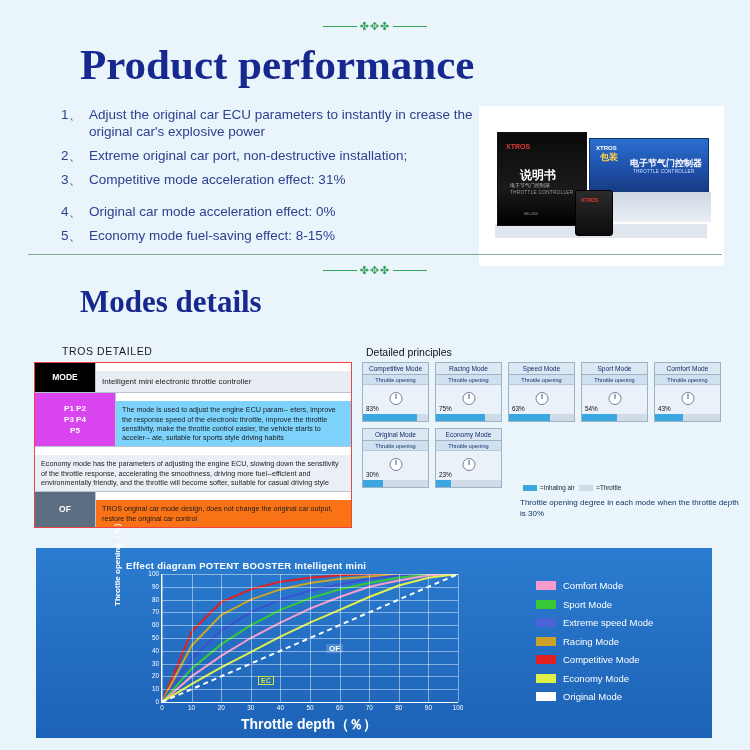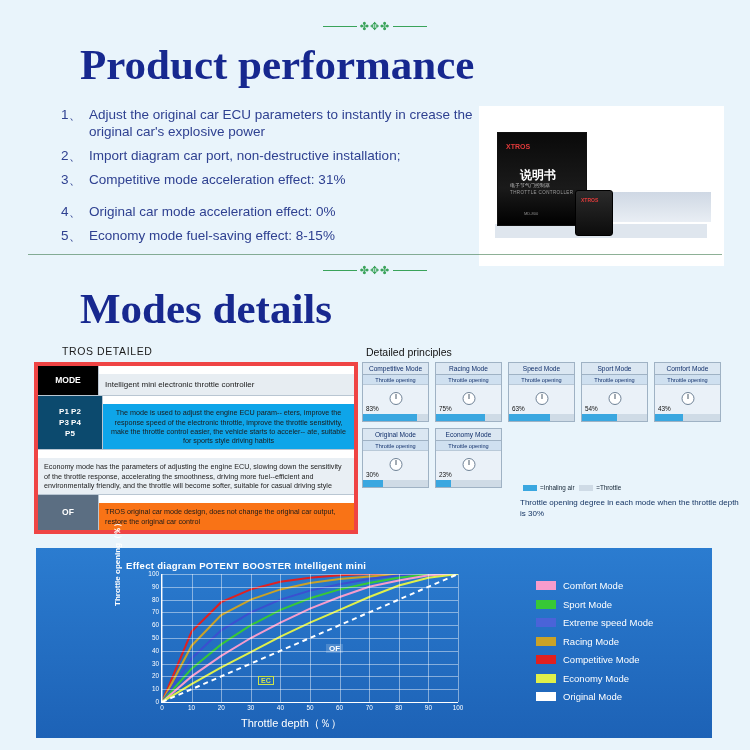--- a/index.html
+++ b/index.html
@@ -83,44 +83,44 @@
     border-radius:3px;border:1px solid #000;
   }
   .ph-small .sm1{position:absolute;left:5px;top:6px;color:#e23a3a;font-size:5px;font-weight:bold;}
   .ph-base{position:absolute;left:16px;top:118px;width:212px;height:14px;background:#dfe6ee;}
 
   
   .hr{position:absolute;left:28px;width:694px;height:1px;background:#2f6f3f;opacity:.55;}
 
   
   #sec2{position:absolute;left:0;top:262px;width:750px;}
-  #sec2 .heading{font-size:43px;margin-left:80px;}
+  #sec2 .heading{font-size:31px;margin-left:80px;}
 
   
   .mode-detailed-title{
     position:absolute;left:62px;top:345px;
     font-size:10.5px;color:#1a1a1a;letter-spacing:.6px;
   }
-  .tbl{position:absolute;left:34px;top:362px;width:316px;border:4px solid #ef4444;background:#fff;}
+  .tbl{position:absolute;left:34px;top:362px;width:316px;border:1px solid #ef4444;background:#fff;}
   .trow{display:flex;border-bottom:1px solid #b9c6d2;}
   .trow:last-child{border-bottom:none;}
   .tlab{
     width:60px;flex:0 0 60px;display:flex;align-items:center;justify-content:center;
     color:#fff;font-size:8.5px;font-weight:bold;text-align:center;line-height:11px;
     border-right:1px solid #b9c6d2;
   }
   .tdesc{
     flex:1;padding:4px 6px;font-size:7.2px;line-height:9.3px;color:#1b1b1b;
     background:#eef3f7;
     margin-top:8px;
   }
   .r-mode .tlab{background:#000;}
   .r-mode .tdesc{background:#e7edf2;font-size:8px;padding:6px;}
-  .r-p .tlab{background:#0c4a6e;padding:4px 2px;font-size:8px;}
-  .r-p .tdesc{background:#0ea5e9;text-align:center;}
+  .r-p .tlab{background:#d946ef;padding:4px 10px;font-size:8px;}
+  .r-p .tdesc{background:#7dd3fc;}
   .r-ec .tlab{background:#45c23a;}
   .r-ec .tdesc{background:#e9eff4;}
   .r-of .tlab{background:#5b6e82;}
   .r-of .tdesc{background:#f97316;}
 
   
   .principles-title{
     position:absolute;left:366px;top:346px;font-size:10.5px;color:#111;
   }
   .cards{position:absolute;left:362px;top:362px;width:380px;}
@@ -165,21 +165,21 @@
     border-left:1.5px solid #fff;border-bottom:1.5px solid #fff;
   }
   .gridv{position:absolute;top:0;width:1px;height:100%;background:rgba(255,255,255,.45);}
   .gridh{position:absolute;left:0;width:100%;height:1px;background:rgba(255,255,255,.45);}
   .ylab{position:absolute;color:#fff;font-size:6.4px;right:100%;margin-right:3px;transform:translateY(-4px);}
   .xlab{position:absolute;color:#fff;font-size:6.4px;top:100%;margin-top:2px;transform:translateX(-50%);}
   .axis-y-title{
     position:absolute;left:76px;top:58px;color:#fff;font-size:8px;font-weight:bold;
     transform:rotate(-90deg);transform-origin:left top;white-space:nowrap;
   }
-  .axis-x-title{position:absolute;left:205px;top:168px;color:#fff;font-size:11px;font-weight:normal;}
+  .axis-x-title{position:absolute;left:205px;top:168px;color:#fff;font-size:14px;font-weight:bold;}
   .ofbadge{
     position:absolute;left:290px;top:96px;color:#fff;font-size:8px;font-weight:bold;
     background:rgba(255,255,255,.18);padding:0 3px;
   }
   .ecbadge{
     position:absolute;left:222px;top:128px;color:#cfe34a;font-size:7px;font-weight:bold;
     border:1px solid #cfe34a;padding:0 2px;
   }
   .legend{position:absolute;left:500px;top:32px;}
   .legend .li{display:flex;align-items:center;margin-bottom:7.5px;}
@@ -199,21 +199,21 @@
     </div>
     <div class="heading">Product performance</div>
 
     <div class="bullets">
       <div class="bullet">
         <span class="num">1、</span>
         <span class="txt">Adjust the original car ECU parameters to instantly in crease the original car's explosive power</span>
       </div>
       <div class="bullet">
         <span class="num">2、</span>
-        <span class="txt">Import diagram car port, non-destructive installation;</span>
+        <span class="txt">Extreme original car port, non-destructive installation;</span>
       </div>
       <div class="bullet">
         <span class="num">3、</span>
         <span class="txt">Competitive mode acceleration effect: 31%</span>
       </div>
       <div style="height:8px"></div>
       <div class="bullet">
         <span class="num">4、</span>
         <span class="txt">Original car mode acceleration effect: 0%</span>
       </div>
@@ -224,20 +224,26 @@
     </div>
 
     <div class="photo">
       <div class="ph-base"></div>
       <div class="ph-box">
         <span class="brand">XTROS</span>
         <span class="t1">说明书</span>
         <span class="t2">电子节气门控制器</span>
         <span class="t3">THROTTLE CONTROLLER</span>
         <span class="t4">MD-800</span>
+      </div>
+      <div class="ph-blue">
+        <span class="bl1">XTROS</span>
+        <span class="bl4">包装</span>
+        <span class="bl2">电子节气门控制器</span>
+        <span class="bl3">THROTTLE CONTROLLER</span>
       </div>
       <div class="ph-shadow"></div>
       <div class="ph-small">
         <span class="sm1">XTROS</span>
       </div>
     </div>
   </div>
 
   <div class="hr" style="top:254px;"></div>
 

